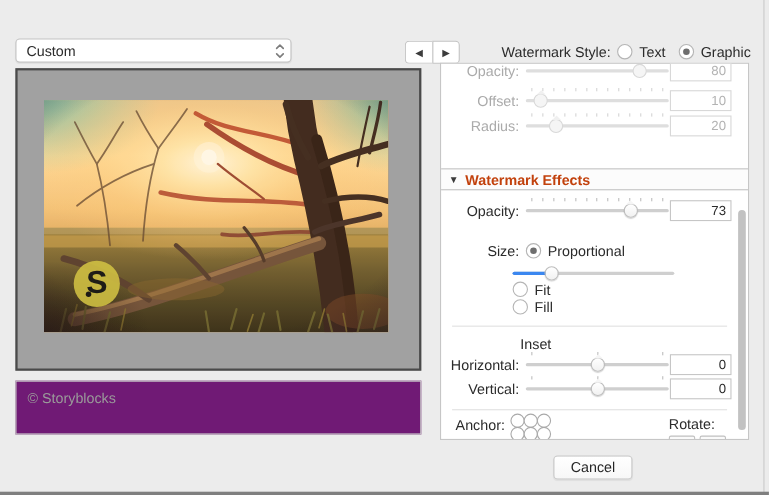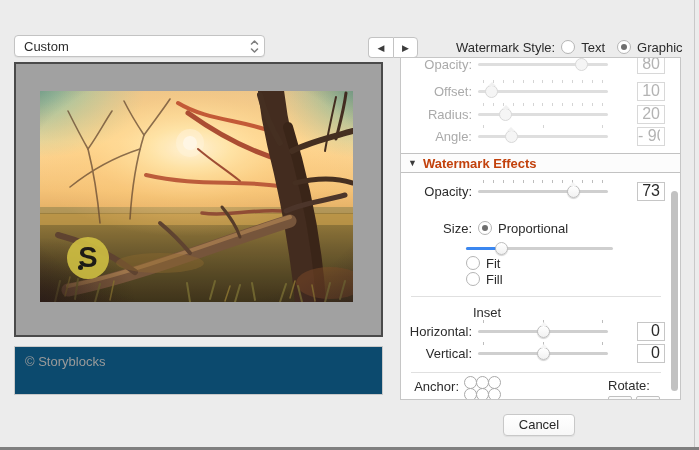--- a/index.html
+++ b/index.html
@@ -33,41 +33,41 @@
   
   .preview{position:absolute;left:14px;top:62px;width:369px;height:275px;background:#a1a1a1;
     border:2px solid #4a4a4a;box-sizing:border-box;}
   .photo{position:absolute;left:24px;top:27px;width:313px;height:211px;overflow:hidden;background:#caa05a;}
   .photo svg{display:block;}
   .wm{position:absolute;left:27px;top:146px;width:42px;height:42px;border-radius:50%;
     opacity:.88;display:flex;align-items:center;justify-content:center;}
   .wm .glyph{font-size:29px;font-weight:800;color:#151515;line-height:42px;transform:translateY(-1px);}
   .wm .dot{position:absolute;left:11px;bottom:9px;width:5px;height:5px;border-radius:50%;background:#151515;}
 
-  .caption{position:absolute;left:14px;top:346px;width:369px;height:49px;background:#0c4a6e;
+  .caption{position:absolute;left:14px;top:346px;width:369px;height:49px;background:#701a75;
     border:1px solid #c9c9c9;box-sizing:border-box;padding:7px 10px;color:#9a9a9a;font-size:13px;}
 
   
   .panel{position:absolute;left:400px;top:57px;width:281px;height:343px;background:#fff;
     border:1px solid #c6c6c6;box-sizing:border-box;overflow:hidden;}
   .row{position:absolute;left:0;width:279px;height:24px;display:flex;align-items:center;}
   .lbl{width:77px;text-align:right;padding-right:6px;box-sizing:border-box;font-size:13px;flex:0 0 auto;}
   .slider{position:relative;width:130px;height:24px;flex:0 0 auto;}
   .slider.wide{width:147px;}
   .track{position:absolute;left:0;right:0;top:11px;height:3px;background:#cfcfcf;border-radius:2px;}
   .fillbar{position:absolute;left:0;top:11px;height:3px;background:#3b87f0;border-radius:2px;}
   .thumb{position:absolute;top:6px;width:13px;height:13px;border-radius:50%;
     background:linear-gradient(#ffffff,#f1f1f1);border:1px solid #bdbdbd;box-sizing:border-box;
     box-shadow:0 1px 1px rgba(0,0,0,.18);}
   .thumb.pointed::before{content:'';position:absolute;left:50%;top:-4px;margin-left:-4px;
     border-left:4px solid transparent;border-right:4px solid transparent;border-bottom:4px solid #f5f5f5;}
   .ticks{position:absolute;left:5px;right:5px;top:1px;height:3px;display:flex;justify-content:space-between;}
   .ticks i{width:1px;height:3px;background:#bdbdbd;}
-  .val{position:absolute;right:15px;width:28px;height:19px;border:1px solid #c6c6c6;background:#fff;
-    text-align:right;padding:0 4px 0 0;box-sizing:border-box;font-size:16px;color:#2b2b2b;
+  .val{position:absolute;right:15px;width:56px;height:19px;border:1px solid #c6c6c6;background:#fff;
+    text-align:right;padding:0 4px 0 0;box-sizing:border-box;font-size:12px;color:#2b2b2b;
     font-family:"Liberation Sans",sans-serif;border-radius:0;outline:none;}
   .row.disabled .lbl{color:#aaaaaa;}
   .row.disabled .track{background:#dedede;}
   .row.disabled .thumb{background:#f5f5f5;border-color:#d8d8d8;box-shadow:none;}
   .row.disabled .thumb.pointed::before{border-bottom-color:#f0f0f0;}
   .row.disabled .ticks i{background:#d4d4d4;}
   .row.disabled .val{color:#b3b3b3;border-color:#d8d8d8;}
 
   .effects-header{position:absolute;left:-1px;top:95px;width:281px;height:20px;background:#fcfcfc;
     border:1px solid #c2c2c2;box-sizing:border-box;display:flex;align-items:center;padding-left:7px;}
@@ -303,33 +303,20 @@
             <i></i>
             <i></i>
             <i></i>
             <i></i>
           </div>
           <div class="track"></div>
           <div class="thumb pointed" style="left: calc(21% - 6px);"></div>
         </div>
       <input class="val" readonly="" value="20" style="">
     </div>
-    <div class="row disabled" style="top:66px;">
-      <span class="lbl">Angle:</span>
-      <div class="slider">
-          <div class="ticks">
-            <i></i>
-            <i></i>
-            <i></i>
-          </div>
-          <div class="track"></div>
-          <div class="thumb pointed" style="left: calc(25% - 6px);"></div>
-        </div>
-      <input class="val" readonly="" value="- 90" style="">
-    </div>
 
     <div class="effects-header">
       <span class="tri">▼</span>
       <span class="txt">Watermark Effects</span>
     </div>
 
     <div class="row" style="top:121px;">
       <span class="lbl">Opacity:</span>
       <div class="slider">
           <div class="ticks">

